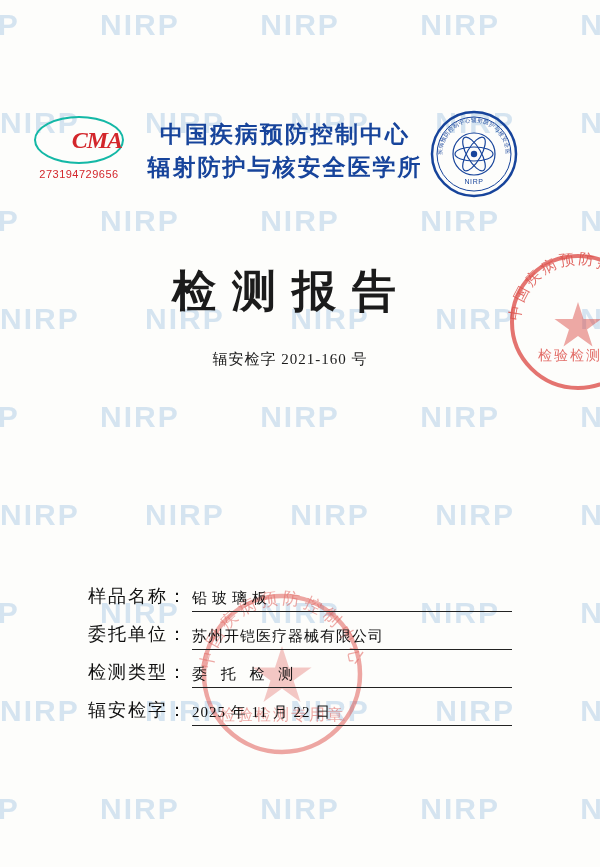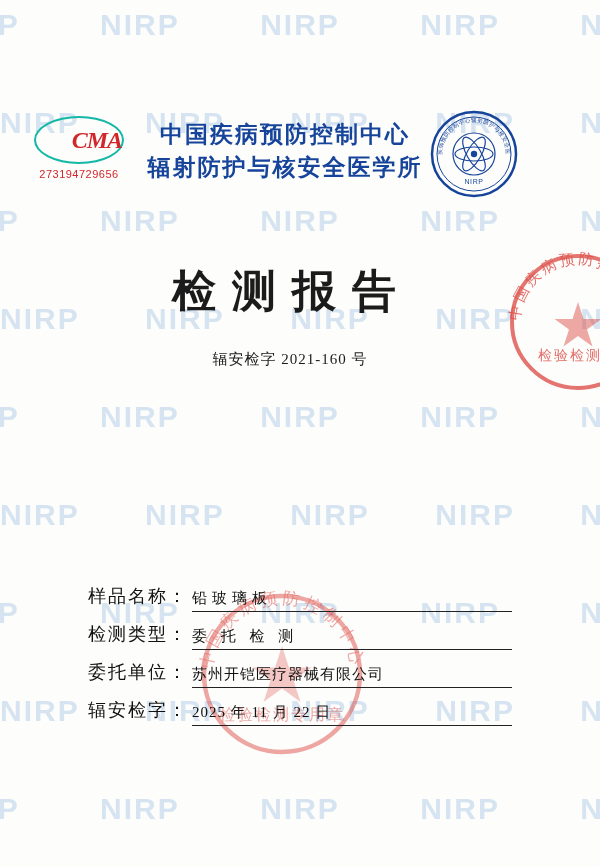--- a/index.html
+++ b/index.html
@@ -336,26 +336,26 @@
       <text x="86" y="132" text-anchor="middle" font-family="Liberation Serif, serif" font-size="16" fill="#d8352f" letter-spacing="2" opacity="0.6">检验检测专用章</text>
     </svg>
   </div>
 
   <div class="fields" id="fields">
       <div class="field-row">
         <div class="field-label">样品名称：</div>
         <div class="field-value-wrap"><span class="field-value wide">铅玻璃板</span></div>
       </div>
       <div class="field-row">
+        <div class="field-label">委托单位：</div>
+        <div class="field-value-wrap"><span class="field-value">苏州开铠医疗器械有限公司</span></div>
+      </div>
+      <div class="field-row">
         <div class="field-label">检测类型：</div>
         <div class="field-value-wrap"><span class="field-value wide">委 托 检 测</span></div>
-      </div>
-      <div class="field-row">
-        <div class="field-label">委托单位：</div>
-        <div class="field-value-wrap"><span class="field-value">苏州开铠医疗器械有限公司</span></div>
       </div>
       <div class="field-row">
         <div class="field-label">辐安检字：</div>
         <div class="field-value-wrap"><span class="field-value">2025 年 11 月 22 日</span></div>
       </div>
     </div>
 
 </div>
 
 </body></html>

